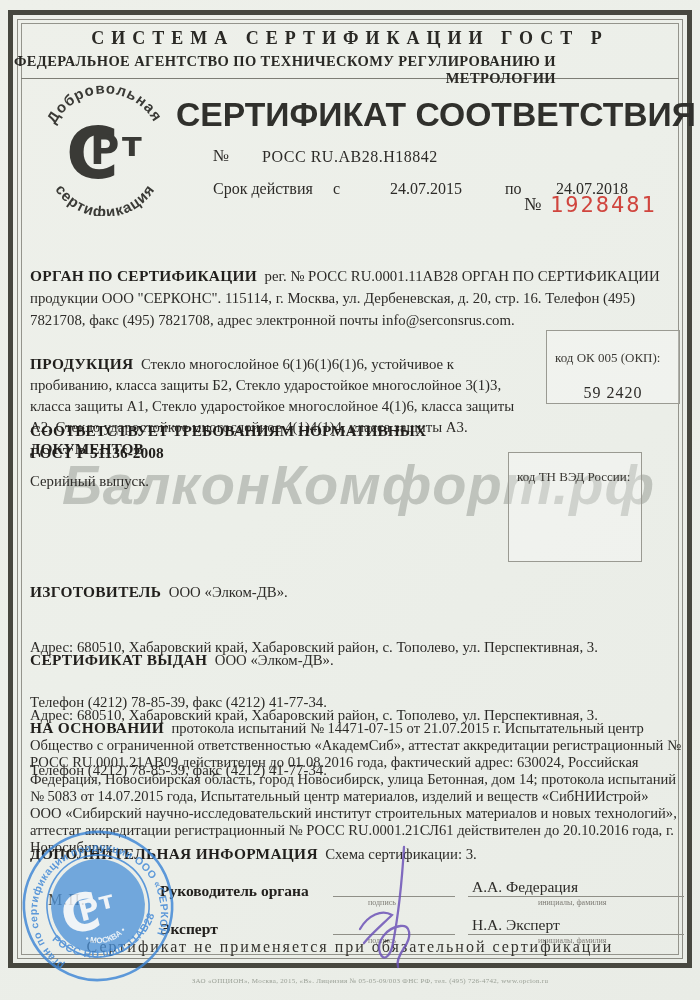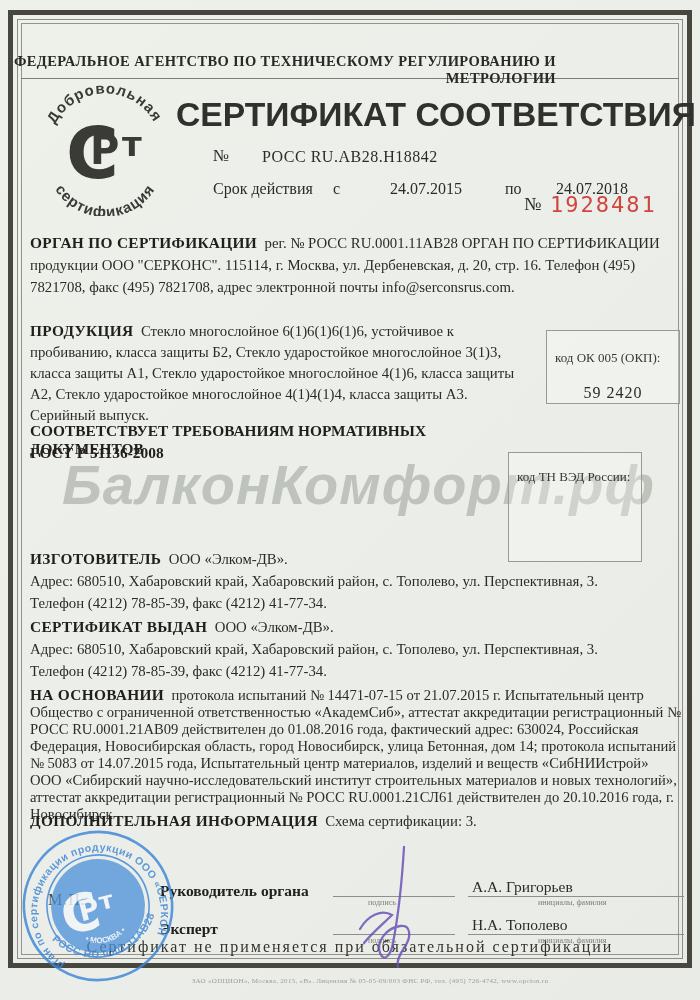--- a/index.html
+++ b/index.html
@@ -30,21 +30,21 @@
   .reg-number  { left:262px; top:148px; font-size:16px; letter-spacing:0.5px; }
   .val-label   { left:213px; top:180px; font-size:16px; }
   .val-c       { left:333px; top:180px; font-size:16px; }
   .val-from    { left:390px; top:180px; font-size:16px; }
   .val-po      { left:505px; top:180px; font-size:16px; }
   .val-to      { left:556px; top:180px; font-size:16px; }
   .blank-no-label { left:524px; top:194px; font-size:18px; }
   .blank-no    { left:550px; top:192px; font-family:"DejaVu Sans Mono", monospace; font-size:22px;
                  letter-spacing:2px; color:#d0453e; }
 
-  .para { line-height:22px; font-size:14.8px; text-align:left; }
+  .para { line-height:22px; font-size:14.8px; text-align:left;margin-top:33px; }
   .para b { font-size:15.4px; color:#211f1c; letter-spacing:0.3px; }
   .sec-org  { left:30px; top:232px; width:648px; }
   .sec-prod { left:30px; top:320px; width:650px; line-height:21px; }
   .sec-prod .para { line-height:21px; }
 
   .codebox { border:1px solid #9a9a92; background:rgba(255,255,255,0.25);
              font-size:13px; color:#3a3833; padding:16px 8px; text-align:center; }
   .okp-box { float:right; width:134px; height:74px; margin:10px 0 6px 14px; }
   .okp-box .code-value { display:block; margin-top:14px; font-size:16px; letter-spacing:1px; color:#2d2b28; }
   .tnved-box { position:absolute; left:508px; top:452px; width:134px; height:110px; z-index:2; }
@@ -93,20 +93,21 @@
 </head>
 <body>
 
 <div class="page">
 
   <div class="outer-frame"></div>
   <div class="frame-a"></div>
   <div class="frame-b"></div>
   <div class="band-divider"></div>
 
+  <div class="txt hdr1">СИСТЕМА СЕРТИФИКАЦИИ ГОСТ Р</div>
   <div class="txt hdr2">ФЕДЕРАЛЬНОЕ АГЕНТСТВО ПО ТЕХНИЧЕСКОМУ РЕГУЛИРОВАНИЮ И МЕТРОЛОГИИ</div>
 
   <svg class="logo-svg" viewBox="0 0 142 132">
     <defs>
       <path id="arcTop" d="M 16 56 A 56 56 0 0 1 126 54"></path>
       <path id="arcBot" d="M 12 74 A 58 58 0 0 0 130 74"></path>
     </defs>
     <text font-family="Liberation Sans, sans-serif" font-size="15" font-weight="bold" fill="#3a3a36" letter-spacing="1">
       <textPath href="#arcTop" startOffset="50%" text-anchor="middle">Добровольная</textPath>
     </text>
@@ -208,22 +209,22 @@
   <div class="sigline sig1"></div>
   <div class="sigline sig2"></div>
   <div class="sigline name1line"></div>
   <div class="sigline name2line"></div>
 
   <div class="caption cap-sig1">подпись</div>
   <div class="caption cap-sig2">подпись</div>
   <div class="caption cap-name1">инициалы, фамилия</div>
   <div class="caption cap-name2">инициалы, фамилия</div>
 
-  <div class="txt name1">А.А. Григорьев</div>
-  <div class="txt name2">Н.А. Тополево</div>
+  <div class="txt name1">А.А. Федерация</div>
+  <div class="txt name2">Н.А. Эксперт</div>
 
   <svg class="sign-svg" viewBox="0 0 92 128">
     <g fill="none" stroke="#6e54b8" stroke-width="2.3" stroke-linecap="round" opacity="0.85">
       <path d="M 56 4 C 54 38, 50 74, 45 100 C 43 112, 36 120, 32 110 C 28 99, 38 85, 52 83 C 63 81, 64 94, 56 105 C 52 111, 48 118, 50 124"></path>
       <path d="M 12 86 C 20 72, 34 66, 44 72 C 36 80, 24 90, 16 100"></path>
     </g>
   </svg>
 
   <div class="txt bottom-note">Сертификат не применяется при обязательной сертификации</div>
   <div class="txt print-info">ЗАО «ОПЦИОН», Москва, 2015, «В». Лицензия № 05-05-09/003 ФНС РФ, тел. (495) 726-4742, www.opcion.ru</div>

